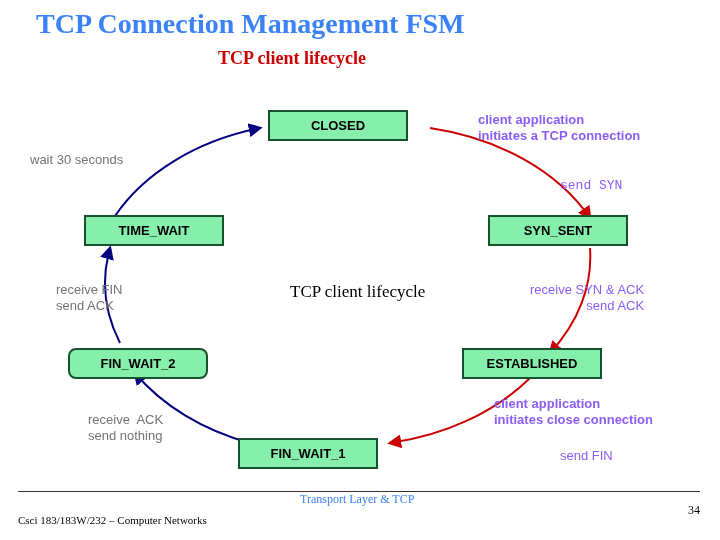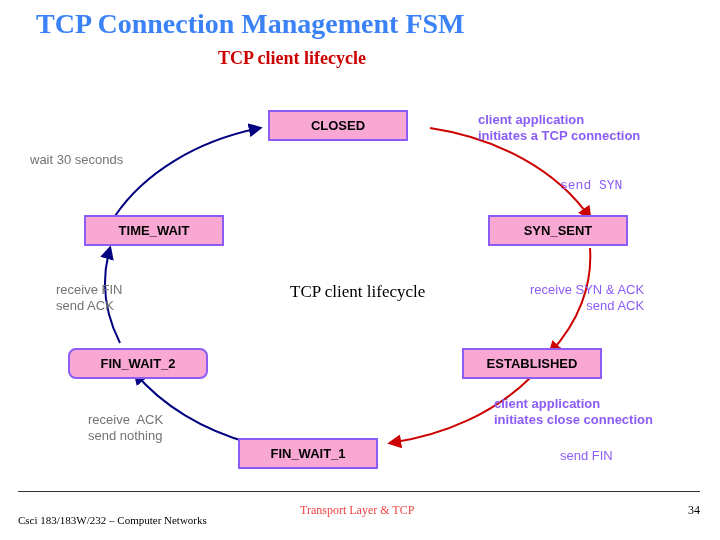--- a/index.html
+++ b/index.html
@@ -1,26 +1,26 @@
 <!DOCTYPE html>
 <html><head>
 <meta charset="utf-8">
 <style>
   * { box-sizing: border-box; margin: 0; padding: 0; }
   body { width: 720px; height: 540px; font-family: Arial, sans-serif; background: #fff; position: relative; }
   .title { font-family: "Comic Sans MS", cursive; font-size: 28px; font-weight: bold; color: #3b82f6; position: absolute; top: 8px; left: 36px; }
   .subtitle { font-family: "Comic Sans MS", cursive; font-size: 18px; font-weight: bold; color: #cc0000; position: absolute; top: 48px; left: 218px; }
-  .state-box { position: absolute; border: 2px solid #8b5cf6; background: #f9a8d4; text-align: center; font-weight: bold; font-size: 13px; padding: 6px 0; width: 140px; }
+  .state-box { position: absolute; border: 2px solid #14532d; background: #86efac; text-align: center; font-weight: bold; font-size: 13px; padding: 6px 0; width: 140px; }
   .label { position: absolute; font-size: 13px; line-height: 1.25; white-space: pre; }
   .label.red { color: #8b5cf6; }
   .label.blue { color: #737373; }
   .label.bold { font-weight: bold; }
   .center-label { font-family: "Comic Sans MS", cursive; font-size: 17px; color: #000; position: absolute; left: 290px; top: 282px; }
   .footer-left { font-family: "Comic Sans MS", cursive; font-size: 11px; color: #000; position: absolute; left: 18px; bottom: 14px; width: 190px; }
-  .footer-center { font-family: "Comic Sans MS", cursive; font-size: 12px; color: #ef4444; position: absolute; left: 300px; bottom: 22px; }
+  .footer-center { font-family: "Comic Sans MS", cursive; font-size: 12px; color: #3b82f6; position: absolute; left: 300px; bottom: 33px; }
   .footer-right { font-family: "Comic Sans MS", cursive; font-size: 12px; color: #000; position: absolute; right: 20px; bottom: 22px; }
   svg.circle { position: absolute; left: 60px; top: 98px; width: 580px; height: 370px; pointer-events: none; }
   hr.sep { position: absolute; left: 18px; right: 20px; bottom: 48px; border: none; border-top: 1px solid #333; }
 </style>
 </head>
 <body>
 
 <div class="title">TCP Connection Management FSM</div>
 <div class="subtitle">TCP client lifecycle</div>
 

